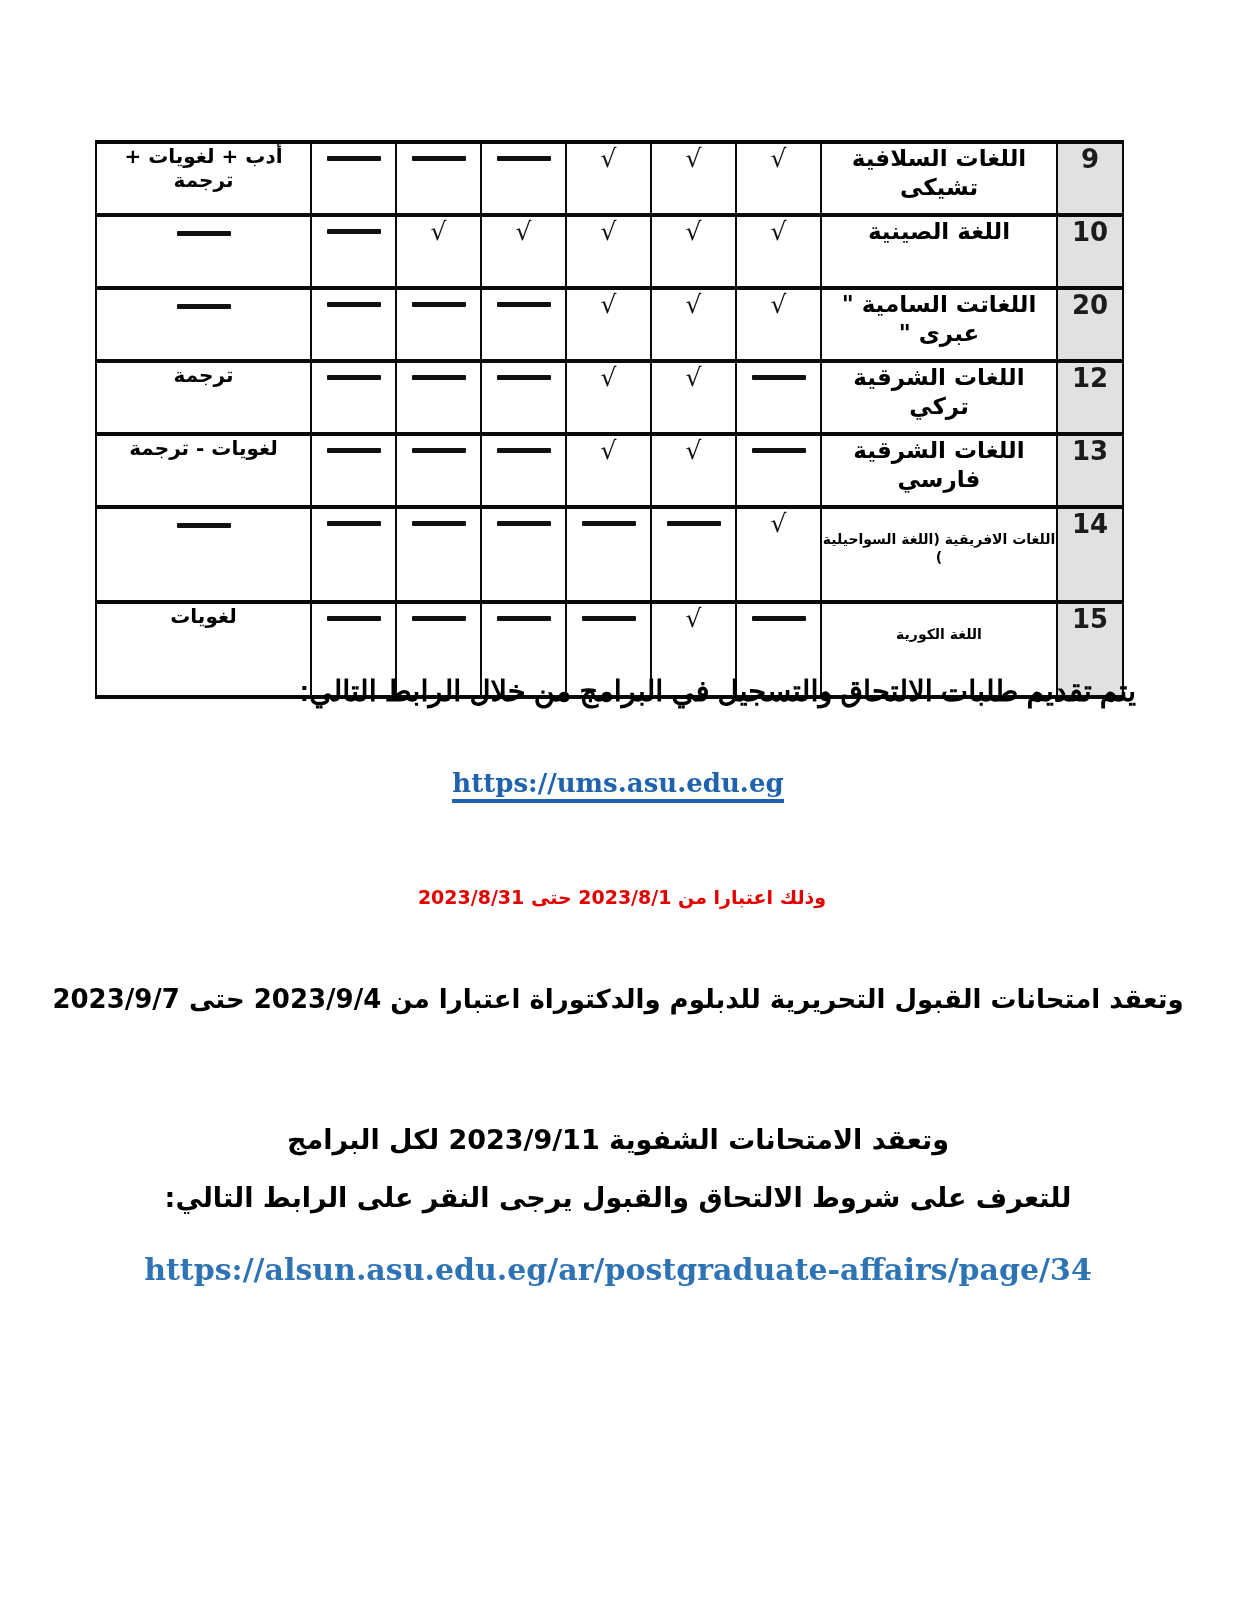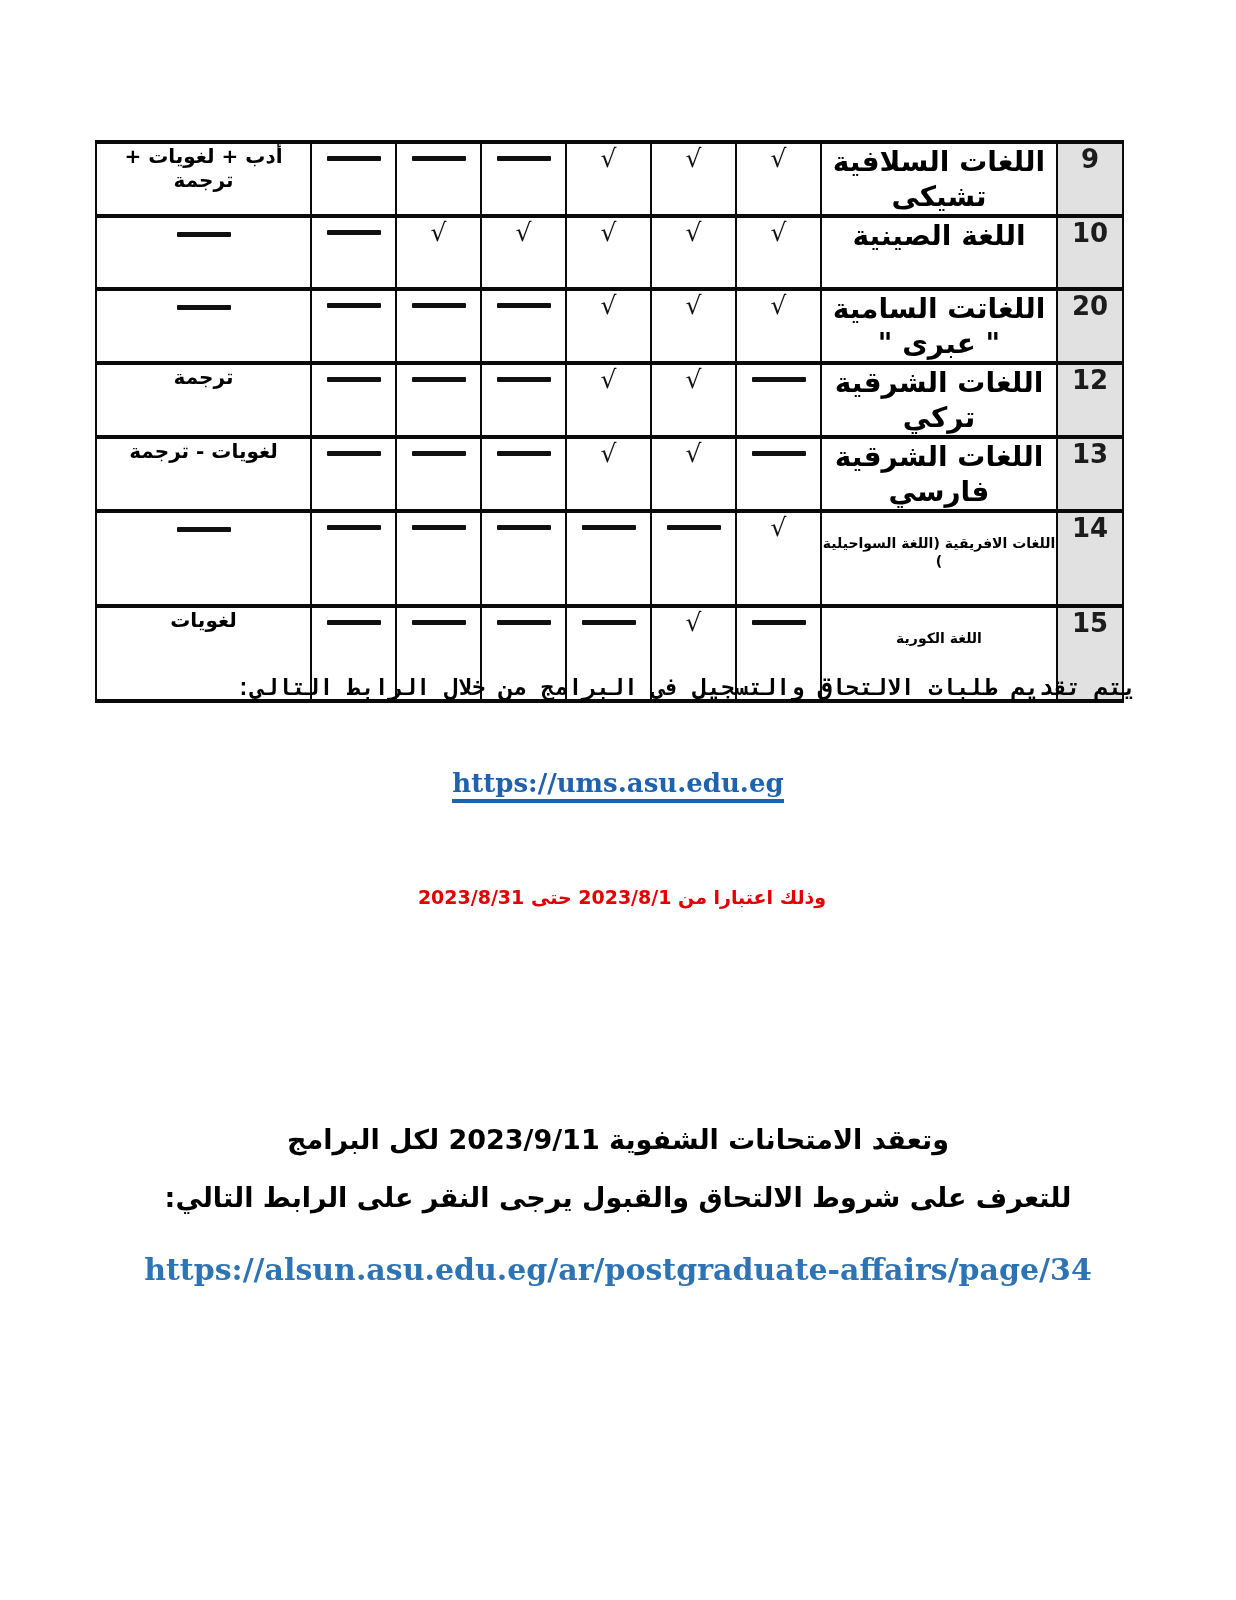--- a/index.html
+++ b/index.html
@@ -33,21 +33,21 @@
     background:var(--numbg,#e1e1e1);
     font-size:26px;
     font-weight:600;
     color:#1c1c1c;
     padding-top:18px;
     font-family:"DejaVu Sans",sans-serif;
   }
   td.lang{
     width:234px;
     font-weight:bold;
-    font-size:28px;
+    font-size:23px;
     padding-top:16px;
     line-height:1.25;
   }
   td.lang.small{font-size:14px;padding-top:22px;}
   td.mark{width:83px;padding-top:16px;}
   td.prog{
     width:213px;
     font-weight:bold;
     font-size:20px;
     padding-top:16px;
@@ -72,22 +72,22 @@
     direction:rtl;
     text-align:center;
     font-weight:bold;
     white-space:nowrap;
     color:#000;
   }
   .intro{
     top:674px;
     right:100px;left:auto;
     text-align:right;
-    font-size:23px;
-    font-family:Liberation Mono, monospace;
+    font-size:29px;
+    font-family:Liberation Sans, sans-serif;
   }
   .link1-row{top:768px;}
   .link1{
     display:inline-block;
     direction:ltr;
     font-family:"DejaVu Serif",serif;
     font-weight:bold;
     font-size:26px;
     color:var(--blue1,#1f62ae);
     border-bottom:4px solid var(--blue1,#1f62ae);
@@ -206,20 +206,21 @@
   </div>
 
   <div class="txt intro">يتم تقديم طلبات الالتحاق والتسجيل في البرامج من خلال الرابط التالي:</div>
 
   <div class="txt link1-row">
     <a class="link1">https://ums.asu.edu.eg</a>
   </div>
 
   <div class="txt red-line">وذلك اعتبارا من 2023/8/1 حتى  2023/8/31</div>
 
+  <div class="txt written-line">وتعقد امتحانات القبول التحريرية للدبلوم والدكتوراة اعتبارا من  2023/9/4 حتى 2023/9/7</div>
 
   <div class="txt oral-line">وتعقد الامتحانات الشفوية 2023/9/11  لكل البرامج</div>
 
   <div class="txt conditions-line">للتعرف على شروط الالتحاق والقبول يرجى النقر على الرابط التالي:</div>
 
   <div class="txt link2-row">
     <a class="link2">https://alsun.asu.edu.eg/ar/postgraduate-affairs/page/34</a>
   </div>
 
 </div>

